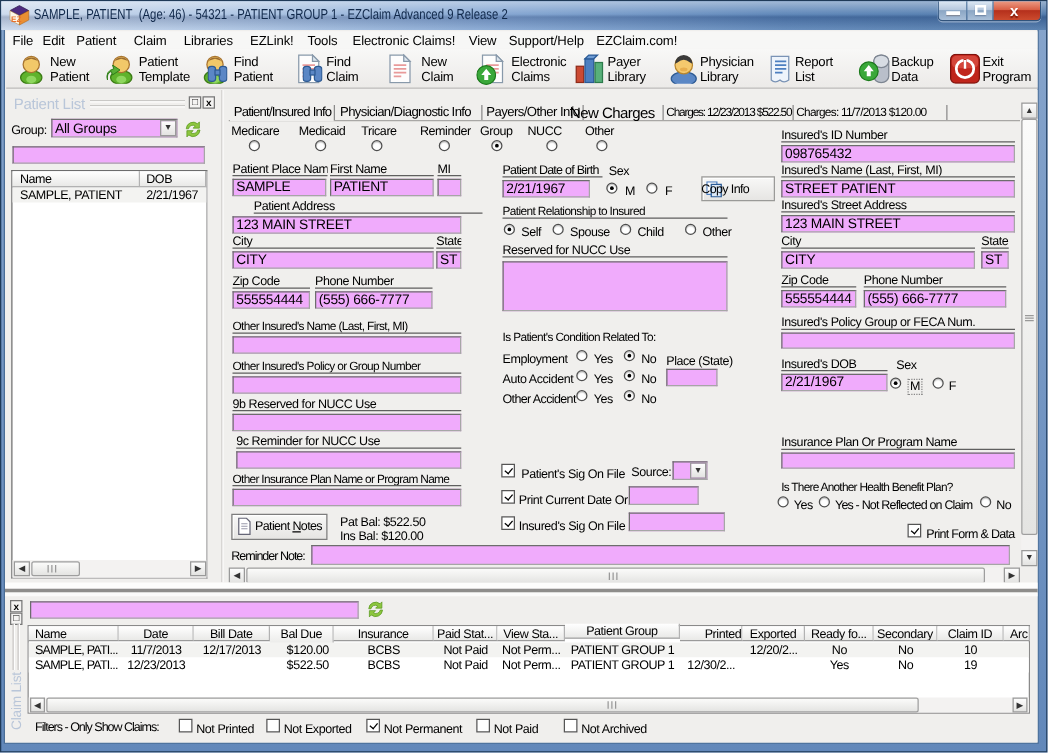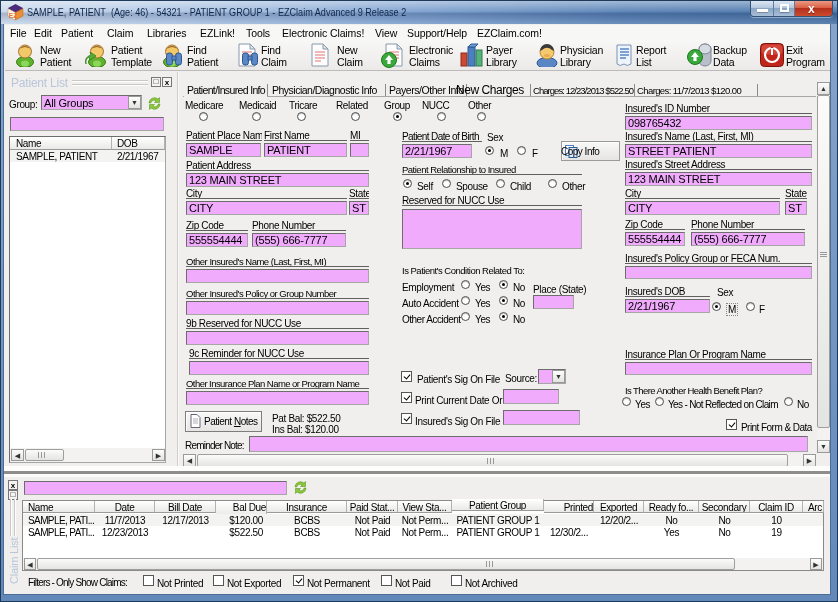--- a/index.html
+++ b/index.html
@@ -212,35 +212,35 @@
 <div class="abs" style="left:389px;top:85px;font-size:10.5px;letter-spacing:-0.45px;line-height:11px;white-space:nowrap">Payers/Other Info</div>
 <div class="abs" style="left:456px;top:85px;font-size:12px;letter-spacing:-0.45px;line-height:11px;white-space:nowrap">New Charges</div>
 <div class="abs" style="left:533px;top:85px;font-size:9.5px;letter-spacing:-0.95px;line-height:11px;white-space:nowrap">Charges: 12/23/2013 $522.50</div>
 <div class="abs" style="left:637px;top:85px;font-size:9.5px;letter-spacing:-0.6px;line-height:11px;white-space:nowrap">Charges: 11/7/2013 $120.00</div>
 <div class="t" style="left:185px;top:100px;">Medicare</div>
 <span class="ra" style="left:199px;top:112px"></span>
 <div class="t" style="left:239px;top:100px;">Medicaid</div>
 <span class="ra" style="left:252px;top:112px"></span>
 <div class="t" style="left:289px;top:100px;">Tricare</div>
 <span class="ra" style="left:297px;top:112px"></span>
-<div class="t" style="left:336px;top:100px;">Related</div>
+<div class="t" style="left:336px;top:100px;">Reminder</div>
 <span class="ra" style="left:351px;top:112px"></span>
 <div class="t" style="left:384px;top:100px;">Group</div>
 <span class="ra s" style="left:393px;top:112px"></span>
 <div class="t" style="left:422px;top:100px;">NUCC</div>
 <span class="ra" style="left:437px;top:112px"></span>
 <div class="t" style="left:468px;top:100px;">Other</div>
 <span class="ra" style="left:477px;top:112px"></span>
 <div class="lb" style="left:186px;top:130px;width:76px">Patient Place Name</div>
 <div class="tb" style="left:186px;top:143px;width:75px;height:14px;line-height:13px">SAMPLE</div>
 <div class="lb" style="left:264px;top:130px;width:83px">First Name</div>
 <div class="tb" style="left:264px;top:143px;width:83px;height:14px;line-height:13px">PATIENT</div>
 <div class="lb" style="left:350px;top:130px;width:19px">MI</div>
 <div class="tb" style="left:350px;top:143px;width:19px;height:14px;line-height:13px"></div>
-<div class="lb" style="left:186px;top:160px;width:183px">Patient Address</div>
+<div class="lb" style="left:203px;top:160px;width:183px">Patient Address</div>
 <div class="tb" style="left:186px;top:173px;width:183px;height:14px;line-height:13px">123 MAIN STREET</div>
 <div class="lb" style="left:186px;top:188px;width:161px">City</div>
 <div class="tb" style="left:186px;top:201px;width:161px;height:14px;line-height:13px">CITY</div>
 <div class="lb" style="left:349px;top:188px;width:20px">State</div>
 <div class="tb" style="left:349px;top:201px;width:20px;height:14px;line-height:13px">ST</div>
 <div class="lb" style="left:186px;top:220px;width:62px">Zip Code</div>
 <div class="tb" style="left:186px;top:233px;width:62px;height:14px;line-height:13px">555554444</div>
 <div class="lb" style="left:252px;top:220px;width:94px">Phone Number</div>
 <div class="tb" style="left:252px;top:233px;width:94px;height:14px;line-height:13px">(555) 666-7777</div>
 <div class="lb" style="left:186px;top:256px;width:183px"><span style="font-size:9.5px;letter-spacing:-0.5px">Other Insured's Name (Last, First, MI)</span></div>
@@ -375,21 +375,21 @@
 <div class="abs" style="left:8px;top:584px;transform:rotate(-90deg);transform-origin:left top;font-size:11px;letter-spacing:-0.2px;color:#b9c6d9;white-space:nowrap">Claim List</div>
 <div class="tb" style="left:24px;top:481px;width:263px;height:14px;line-height:13px"></div>
 <svg class="abs" style="left:293px;top:480px" width="15" height="15" viewBox="0 0 15 15">
 <path d="M2 7 a5.5 5.5 0 0 1 9 -4 l1.5 -1.5 v5 h-5 l1.7 -1.7 a3.5 3.5 0 0 0 -5.4 2.2 z" fill="#8dc63f" stroke="#5a9a1f" stroke-width="0.6"></path>
 <path d="M13 8 a5.5 5.5 0 0 1 -9 4 l-1.5 1.5 v-5 h5 l-1.7 1.7 a3.5 3.5 0 0 0 5.4 -2.2 z" fill="#8dc63f" stroke="#5a9a1f" stroke-width="0.6"></path>
 </svg>
 <div class="abs" style="left:22px;top:500px;width:802px;height:71px;background:#fff;border:1px solid #8a8a8a"></div>
 <div class="hc" style="left:23px;top:501px;width:72px;height:12px;text-align:left;padding-left:5px">Name</div>
 <div class="hc" style="left:95px;top:501px;width:60px;height:12px;text-align:center">Date</div>
 <div class="hc" style="left:155px;top:501px;width:61px;height:12px;text-align:center">Bill Date</div>
-<div class="hc" style="left:216px;top:501px;width:51px;height:16px;text-align:right">Bal Due</div>
+<div class="hc" style="left:216px;top:501px;width:51px;height:16px;text-align:center">Bal Due</div>
 <div class="hc" style="left:267px;top:501px;width:80px;height:12px;text-align:center">Insurance</div>
 <div class="hc" style="left:347px;top:501px;width:51px;height:12px;text-align:center">Paid Stat...</div>
 <div class="hc" style="left:398px;top:501px;width:54px;height:12px;text-align:center">View Sta...</div>
 <div class="hc" style="left:452px;top:499px;width:92px;height:12px;">Patient Group</div>
 <div class="hc" style="left:544px;top:501px;width:50px;height:12px;text-align:right">Printed</div>
 <div class="hc" style="left:594px;top:501px;width:50px;height:12px;text-align:center">Exported</div>
 <div class="hc" style="left:644px;top:501px;width:55px;height:12px;text-align:center">Ready fo...</div>
 <div class="hc" style="left:699px;top:501px;width:51px;height:12px;text-align:center">Secondary</div>
 <div class="hc" style="left:750px;top:501px;width:53px;height:12px;text-align:center">Claim ID</div>
 <div class="hc" style="left:803px;top:501px;width:21px;height:12px;text-align:left;padding-left:5px">Arc</div>

